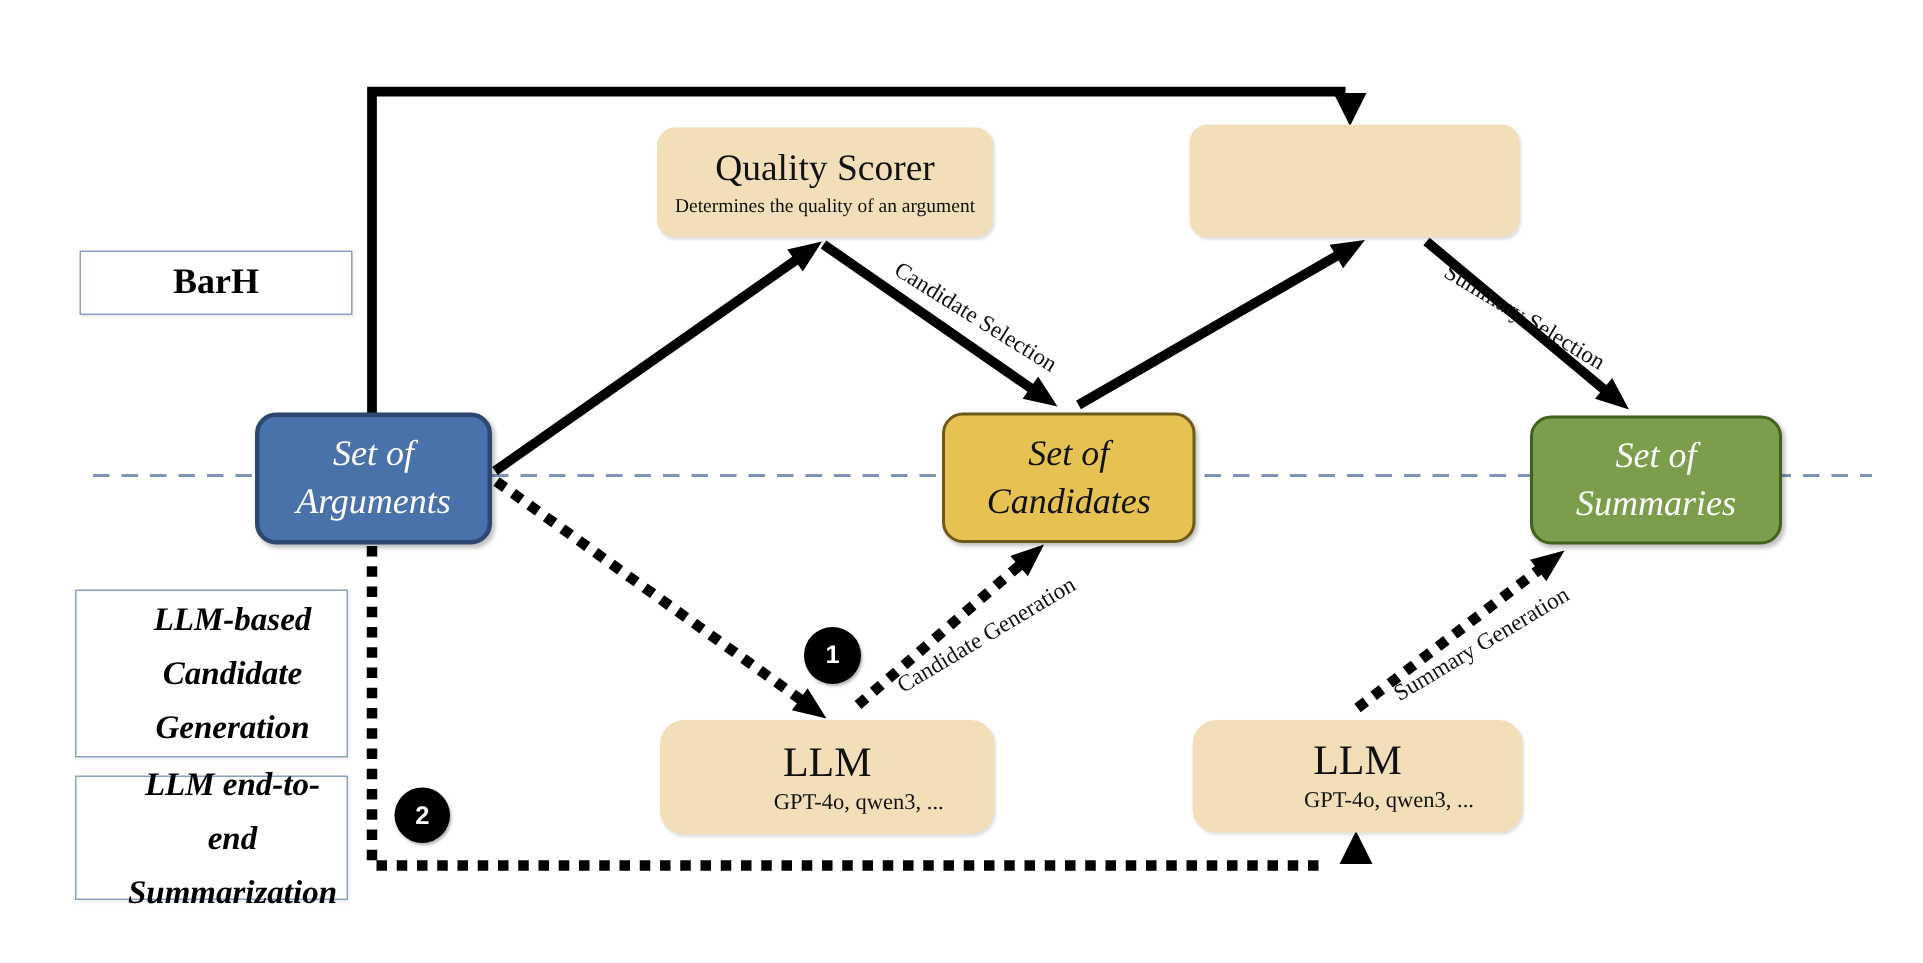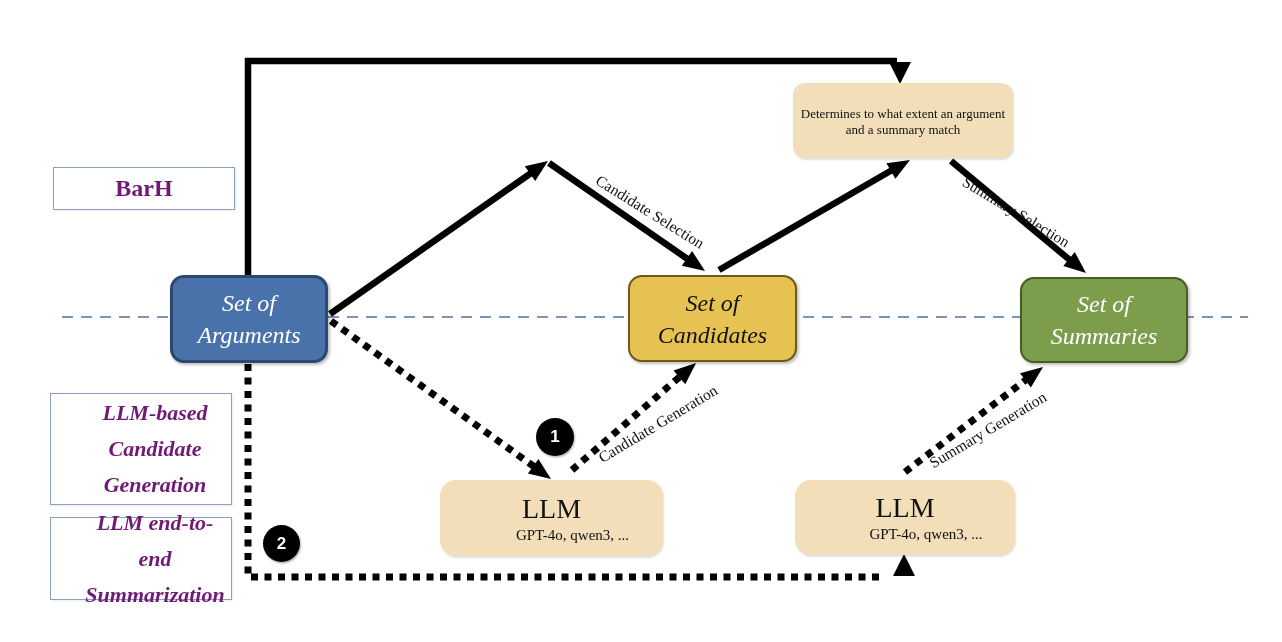--- a/index.html
+++ b/index.html
@@ -5,21 +5,21 @@
   html,body{margin:0;padding:0;background:#fff;}
   .stage{
     position:relative;width:1282px;height:642px;background:#ffffff;
     font-family:"Liberation Serif","DejaVu Serif",serif;overflow:hidden;
   }
   .stage svg{position:absolute;left:0;top:0;z-index:1;}
   .node{position:absolute;z-index:2;box-sizing:border-box;display:flex;flex-direction:column;
         align-items:center;justify-content:center;text-align:center;}
   .multiline{white-space:pre-line;font-style:italic;}
   
-  .mbox{border:1.5px solid #8AA0C0;background:#fff;color:#701a75;font-weight:bold;
+  .mbox{border:1.5px solid #8AA0C0;background:#fff;color:#000000;font-weight:bold;
         box-shadow:1px 1px 2px rgba(0,0,0,0.08);text-align:center;}
   .mbox.single{font-size:24px;}
   .mbox.multi{font-size:22px;line-height:36px;padding-left:28px;}
   
   .rnode{border-radius:14px;box-shadow:1.5px 2px 3px rgba(0,0,0,0.25);}
   .blue{background:#4A72AA;border:3px solid #2C4870;color:#fff;font-size:24px;line-height:32px;}
   .yellow{background:#E6C253;border:2.5px solid #6D5A18;color:#111;font-size:24px;line-height:32px;}
   .green{background:#7C9E4C;border:2.5px solid #44601F;color:#fff;font-size:24px;line-height:32px;}
   .tan{background:#F2DFBA;border:none;border-radius:12px;color:#111;box-shadow:1px 1.5px 2px rgba(0,0,0,0.12);}
   .tan .t{font-size:25px;line-height:28px;}
@@ -92,22 +92,25 @@
   </div>
   <div class="node rnode yellow" style="left:628px;top:275px;width:169px;height:87px;">
     <span class="multiline">Set of
 Candidates</span>
   </div>
   <div class="node rnode green" style="left:1020px;top:277px;width:168px;height:86px;">
     <span class="multiline">Set of
 Summaries</span>
   </div>
 
+  <div class="node tan" style="left:438px;top:85px;width:224px;height:73px;padding:2px 6px;">
+    <div class="t">Quality Scorer</div>
+    <div class="s">Determines the quality of an argument</div>
+  </div>
   <div class="node tan" style="left:793px;top:83px;width:220px;height:75px;padding:2px 4px;">
-    <div class="s">Determines to what extent an argument and a summary match</div>
   </div>
 
   <div class="node tan llm" style="left:440px;top:480px;width:223px;height:76px;border-radius:16px;">
     <div class="t">LLM</div>
     <div class="s">GPT-4o, qwen3, ...</div>
   </div>
   <div class="node tan llm" style="left:795px;top:480px;width:220px;height:75px;border-radius:16px;">
     <div class="t">LLM</div>
     <div class="s">GPT-4o, qwen3, ...</div>
   </div>

